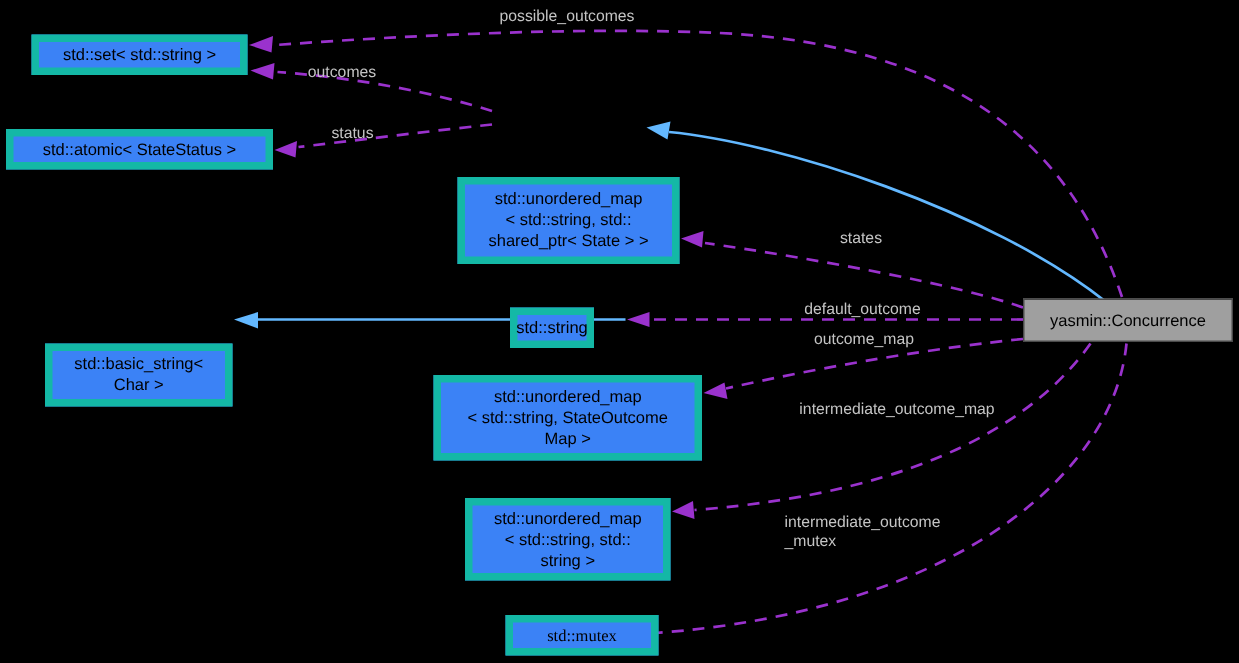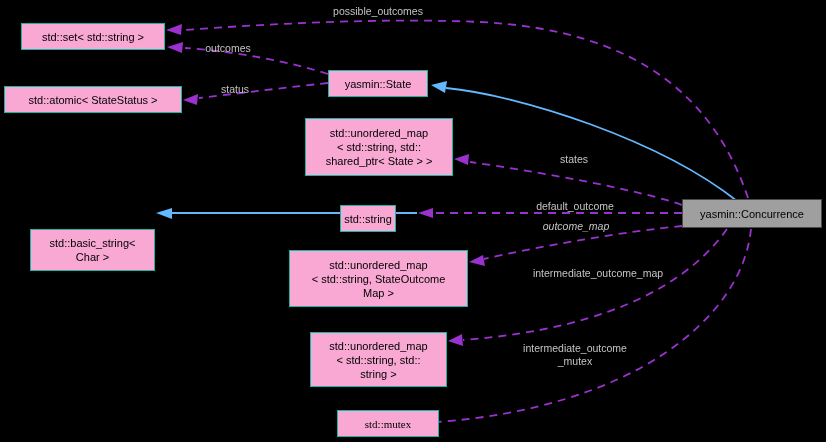--- a/index.html
+++ b/index.html
@@ -3,31 +3,31 @@
 <meta charset="utf-8">
 <style>
   html,body{margin:0;padding:0;background:#000;}
   #stage{
     position:relative;width:826px;height:442px;background:#000;
     font-family:"Liberation Sans", sans-serif;overflow:hidden;
   }
   #edges{position:absolute;left:0;top:0;width:826px;height:442px;}
   .node{
     position:absolute;box-sizing:border-box;
-    background:#f9a8d4;border:1px solid #14b8a6;color:#000;
+    background:#3b82f6;border:5px solid #14b8a6;color:#000;
     font-size:11px;line-height:14px;text-align:center;
     display:flex;align-items:center;justify-content:center;
     white-space:pre-line;padding:2px 4px;
   }
   .node--highlight{
     background:#9f9f9f;border:1px solid #4a4a4a;
   }
   .edge-label{
     position:absolute;color:#c4c4c4;font-size:10.5px;line-height:13px;
-    transform:translateX(-50%);white-space:pre-line;text-align:center;
+    transform:translateX(-50%);white-space:pre-line;
   }
 </style>
 </head>
 <body>
 
 <div id="stage">
 
   <svg id="edges" viewBox="0 0 826 442" xmlns="http://www.w3.org/2000/svg">
 
     <g stroke="#9a32cd" stroke-width="1.8" fill="none" stroke-dasharray="8,6">
@@ -59,21 +59,20 @@
     <g fill="#63b8ff" stroke="none">
       <polygon points="431,85 447,81 445,93"></polygon>
       <polygon points="156,213 172,208 172,219"></polygon>
     </g>
   </svg>
 
   <div class="node" style="left:21px;top:23px;width:144px;height:27px;">std::set&lt; std::string &gt;</div>
 
   <div class="node" style="left:4px;top:86px;width:178px;height:27px;">std::atomic&lt; StateStatus &gt;</div>
 
-  <div class="node" style="left:328px;top:70px;width:100px;height:27px;">yasmin::State</div>
 
   <div class="node" style="left:305px;top:118px;width:148px;height:58px;">std::unordered_map
 &lt; std::string, std::
 shared_ptr&lt; State &gt; &gt;</div>
 
   <div class="node" style="left:30px;top:192px;width:125px;height:42px;margin-top:37px;">std::basic_string&lt;
 Char &gt;</div>
 
   <div class="node" style="left:340px;top:205px;width:56px;height:27px;">std::string</div>
 
@@ -92,20 +91,20 @@
   <div class="edge-label" style="left:378px;top:5px;">possible_outcomes</div>
 
   <div class="edge-label" style="left:228px;top:42px;">outcomes</div>
 
   <div class="edge-label" style="left:235px;top:83px;">status</div>
 
   <div class="edge-label" style="left:574px;top:153px;">states</div>
 
   <div class="edge-label" style="left:575px;top:200px;">default_outcome</div>
 
-  <div class="edge-label" style="left:576px;top:220px;font-style:italic;">outcome_map</div>
+  <div class="edge-label" style="left:576px;top:220px;">outcome_map</div>
 
   <div class="edge-label" style="left:576px;top:267px;padding-left:44px;">intermediate_outcome_map</div>
 
   <div class="edge-label" style="left:575px;top:342px;">intermediate_outcome
 _mutex</div>
 
 </div>
 
 </body></html>

